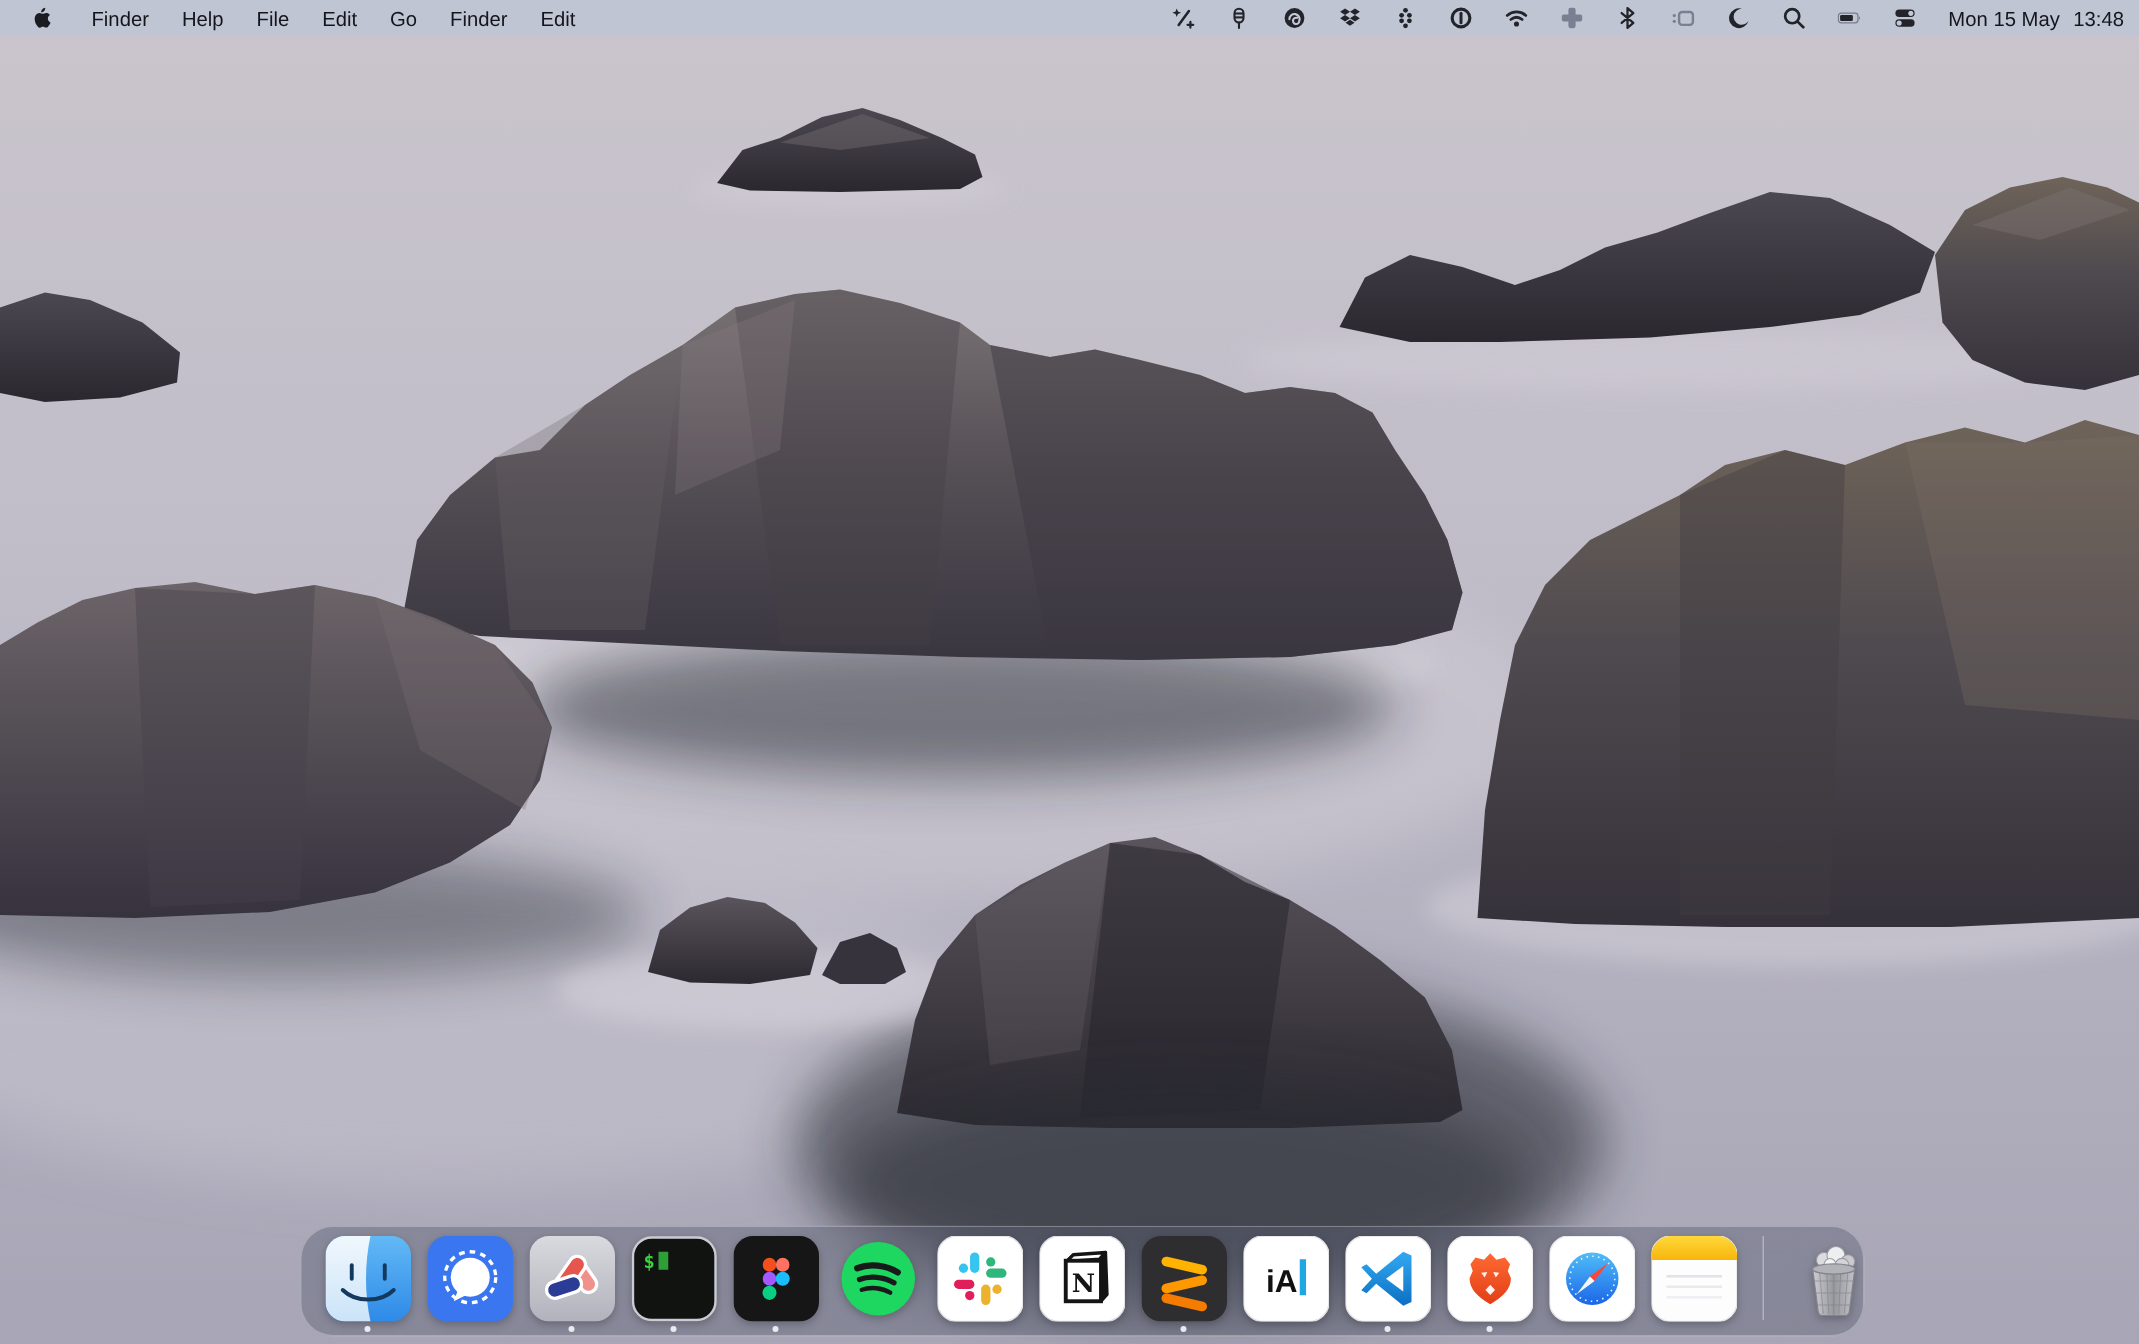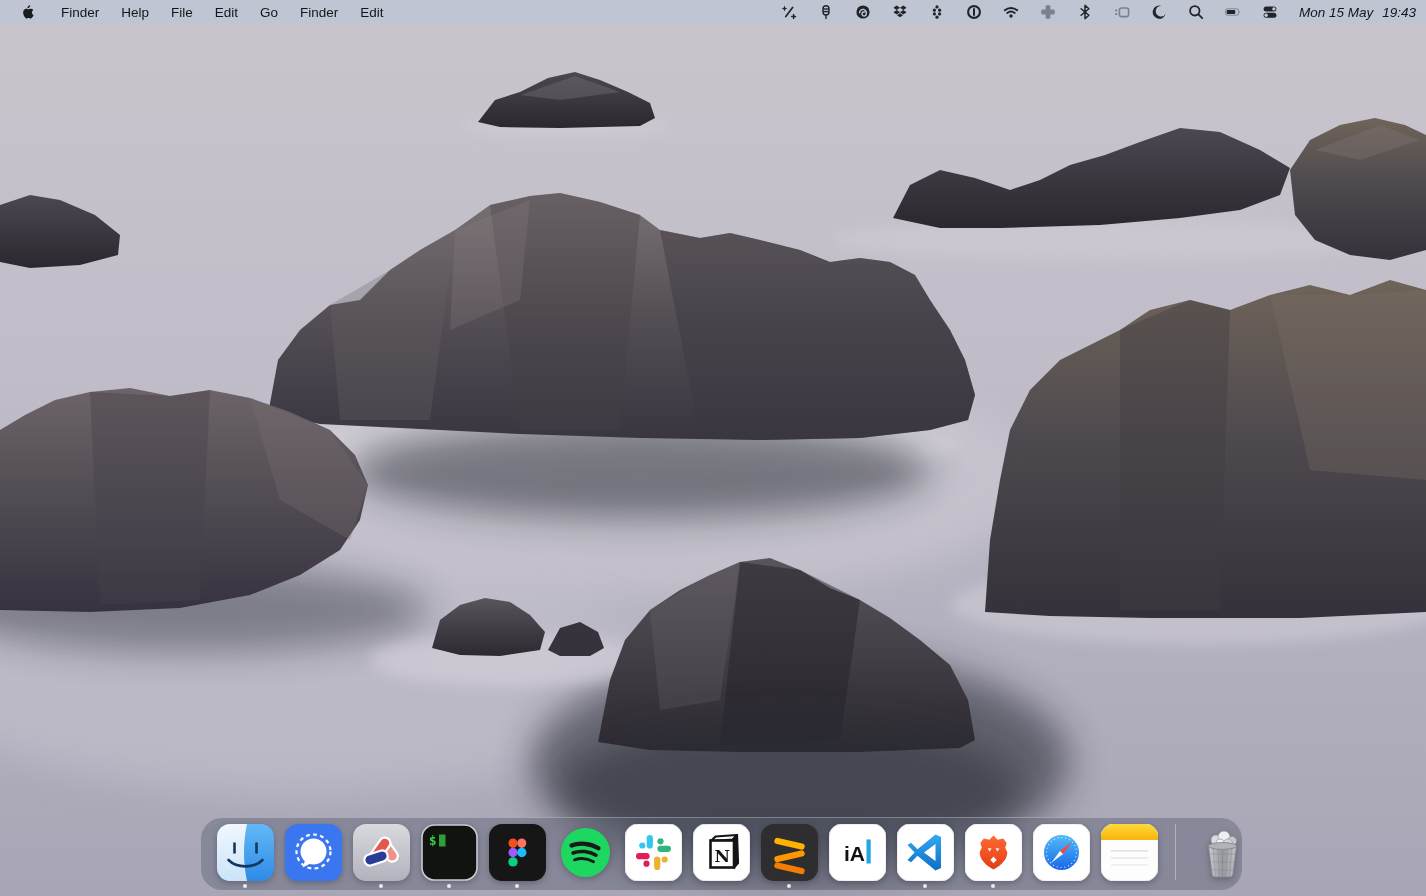--- a/index.html
+++ b/index.html
@@ -19,21 +19,21 @@
   }
   .menubar-left { display:flex; align-items:center; height:100%; padding-left:8px; }
   .apple-item { display:flex; align-items:center; padding:0 14px; height:100%; }
   .apple-item svg { width:14px; height:16px; fill:#1a1c22; }
   .menu-item { padding:0 11px; height:100%; display:flex; align-items:center; white-space:nowrap; }
   .menu-item.app-name { font-weight:400; }
   .menubar-right { display:flex; align-items:center; height:100%; padding-right:10px; gap:0; }
   .status-icon { height:100%; display:flex; align-items:center; padding:0 10.5px; color:#22242a; }
   .status-icon svg { width:16px; height:16px; display:block; }
   .status-icon.dimmed { color:#788092; }
-  .clock { display:flex; gap:9px; padding-left:10px; white-space:nowrap;font-style:italic; }
+  .clock { display:flex; gap:9px; padding-left:10px; white-space:nowrap; }
 
   
   .dock {
     position:absolute; left:200px; top:817px; width:1043px; height:74px; z-index:10;
     background:rgba(88,92,112,0.42);
     border:1px solid rgba(255,255,255,0.28);
     border-radius:22px;
     -webkit-backdrop-filter:blur(18px); backdrop-filter:blur(18px);
     display:flex; align-items:center; padding:0 10px;
   }
@@ -237,21 +237,21 @@
     <div class="status-icon" title="control-center-icon">
       <svg viewBox="0 0 16 16">
         <rect x="1.6" y="2.4" width="12.8" height="5" rx="2.5" fill="currentColor"></rect>
         <circle cx="11.9" cy="4.9" r="1.7" fill="#c3c8d8"></circle>
         <rect x="1.6" y="8.8" width="12.8" height="5" rx="2.5" fill="currentColor"></rect>
         <circle cx="4.1" cy="11.3" r="1.7" fill="#c3c8d8"></circle>
       </svg>
     </div>
     <div class="clock">
       <span>Mon 15 May</span>
-      <span>19:43</span>
+      <span>13:48</span>
     </div>
   </div>
 </div>
 
 <div class="dock">
 
   <div class="dock-item running" title="Finder">
     <svg class="app-icon" viewBox="0 0 57 57">
       <defs>
         <linearGradient id="finB" x1="0" y1="0" x2="0" y2="1">

